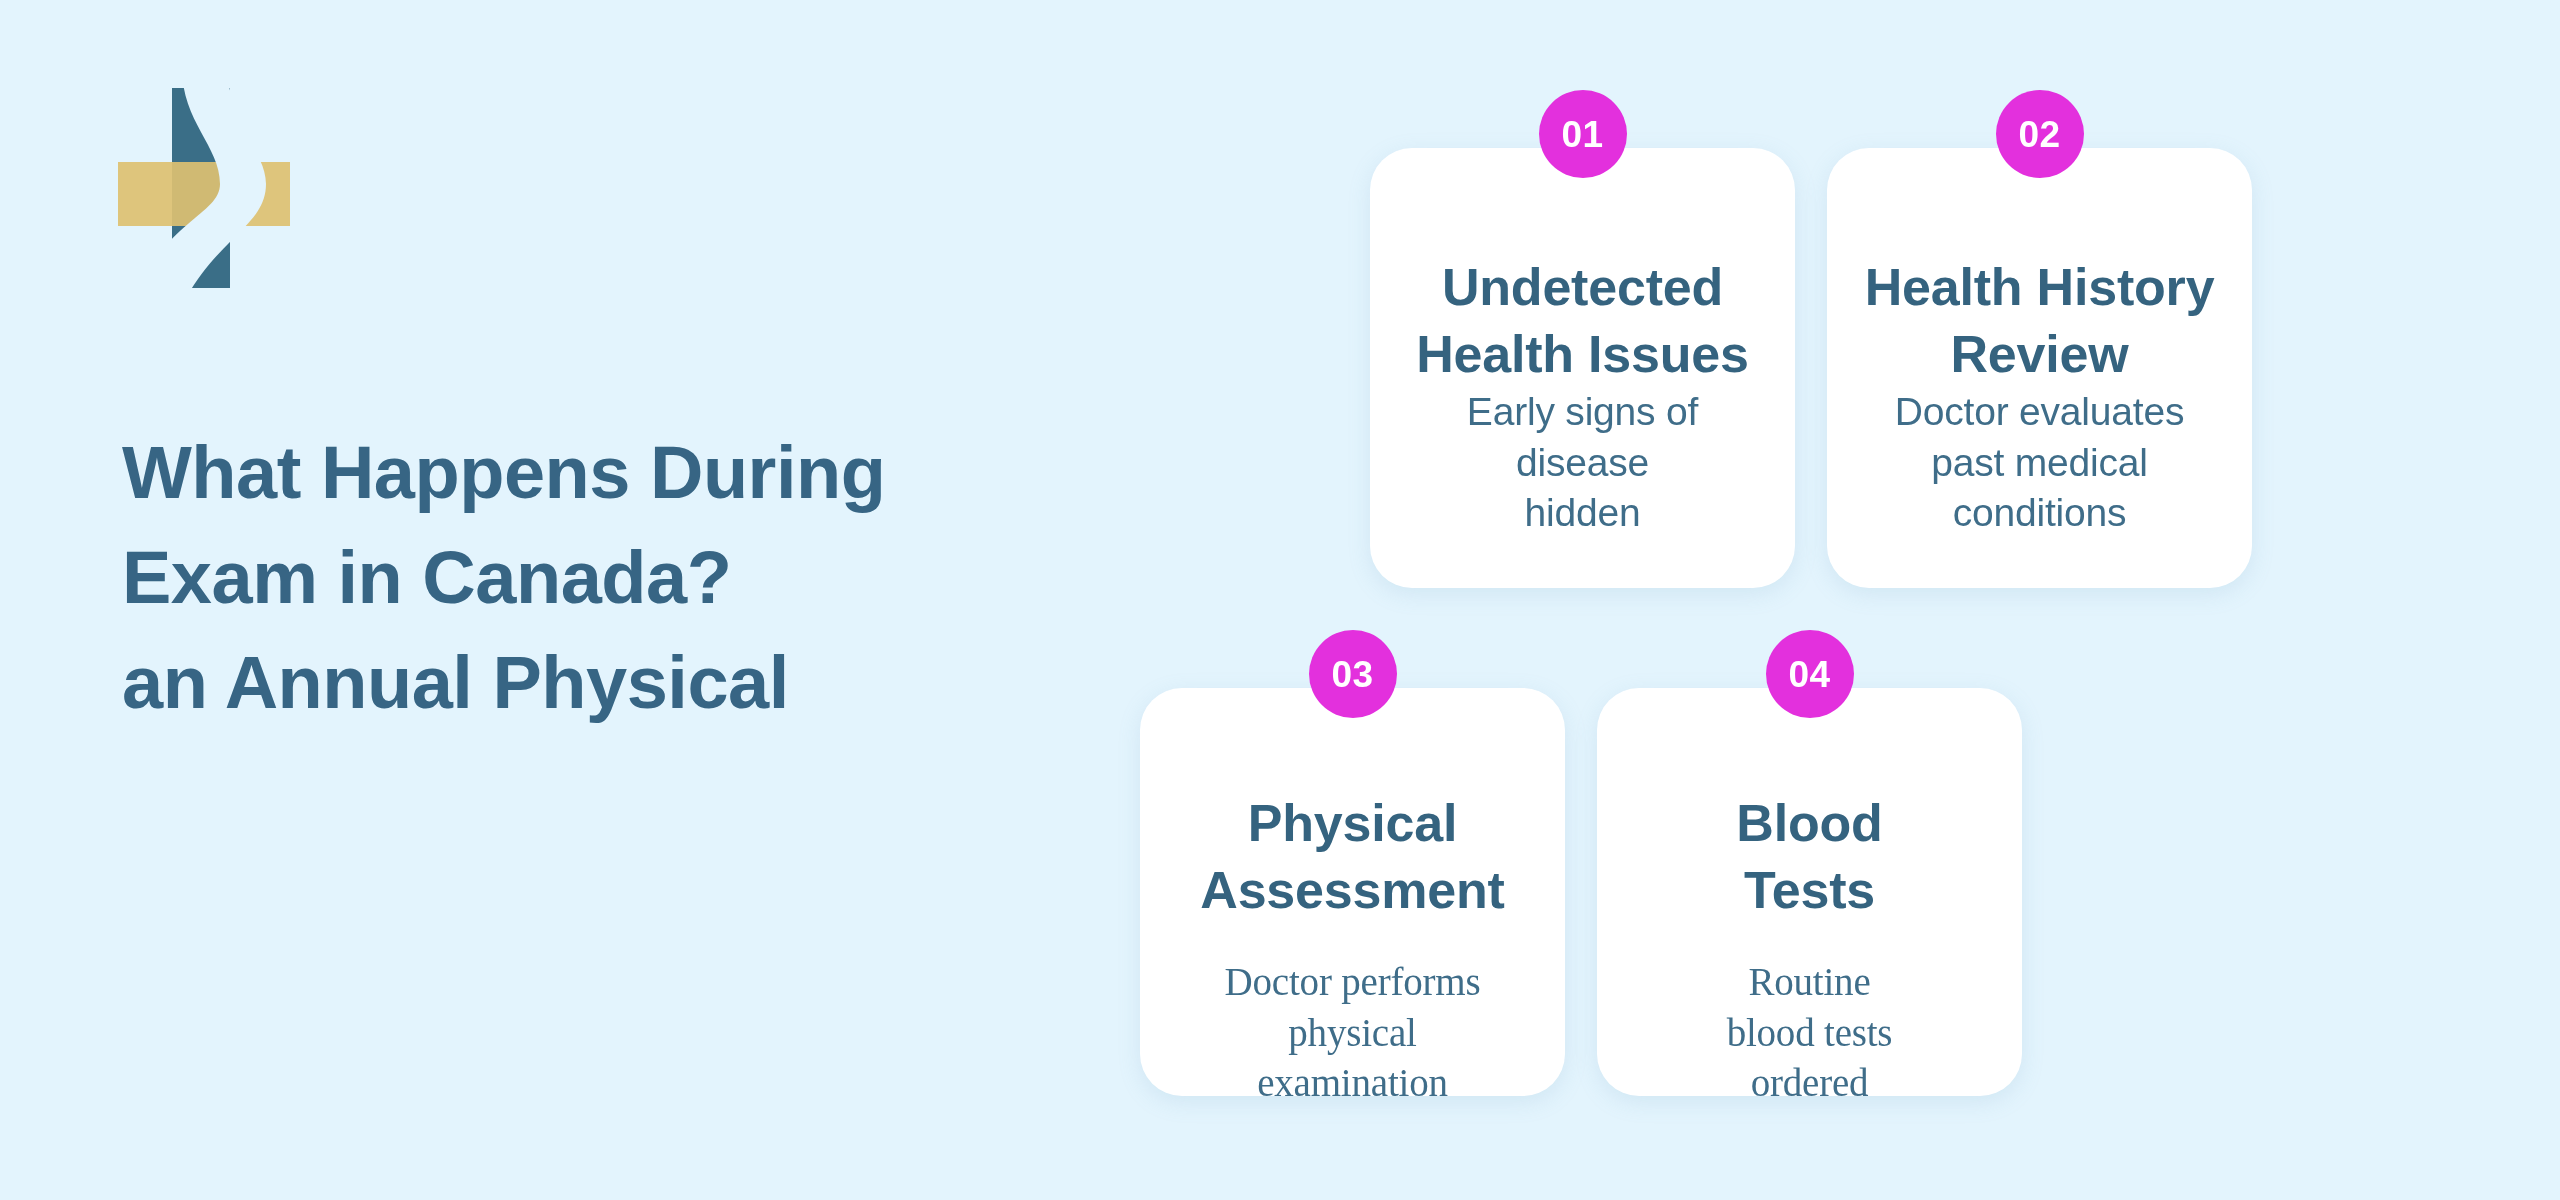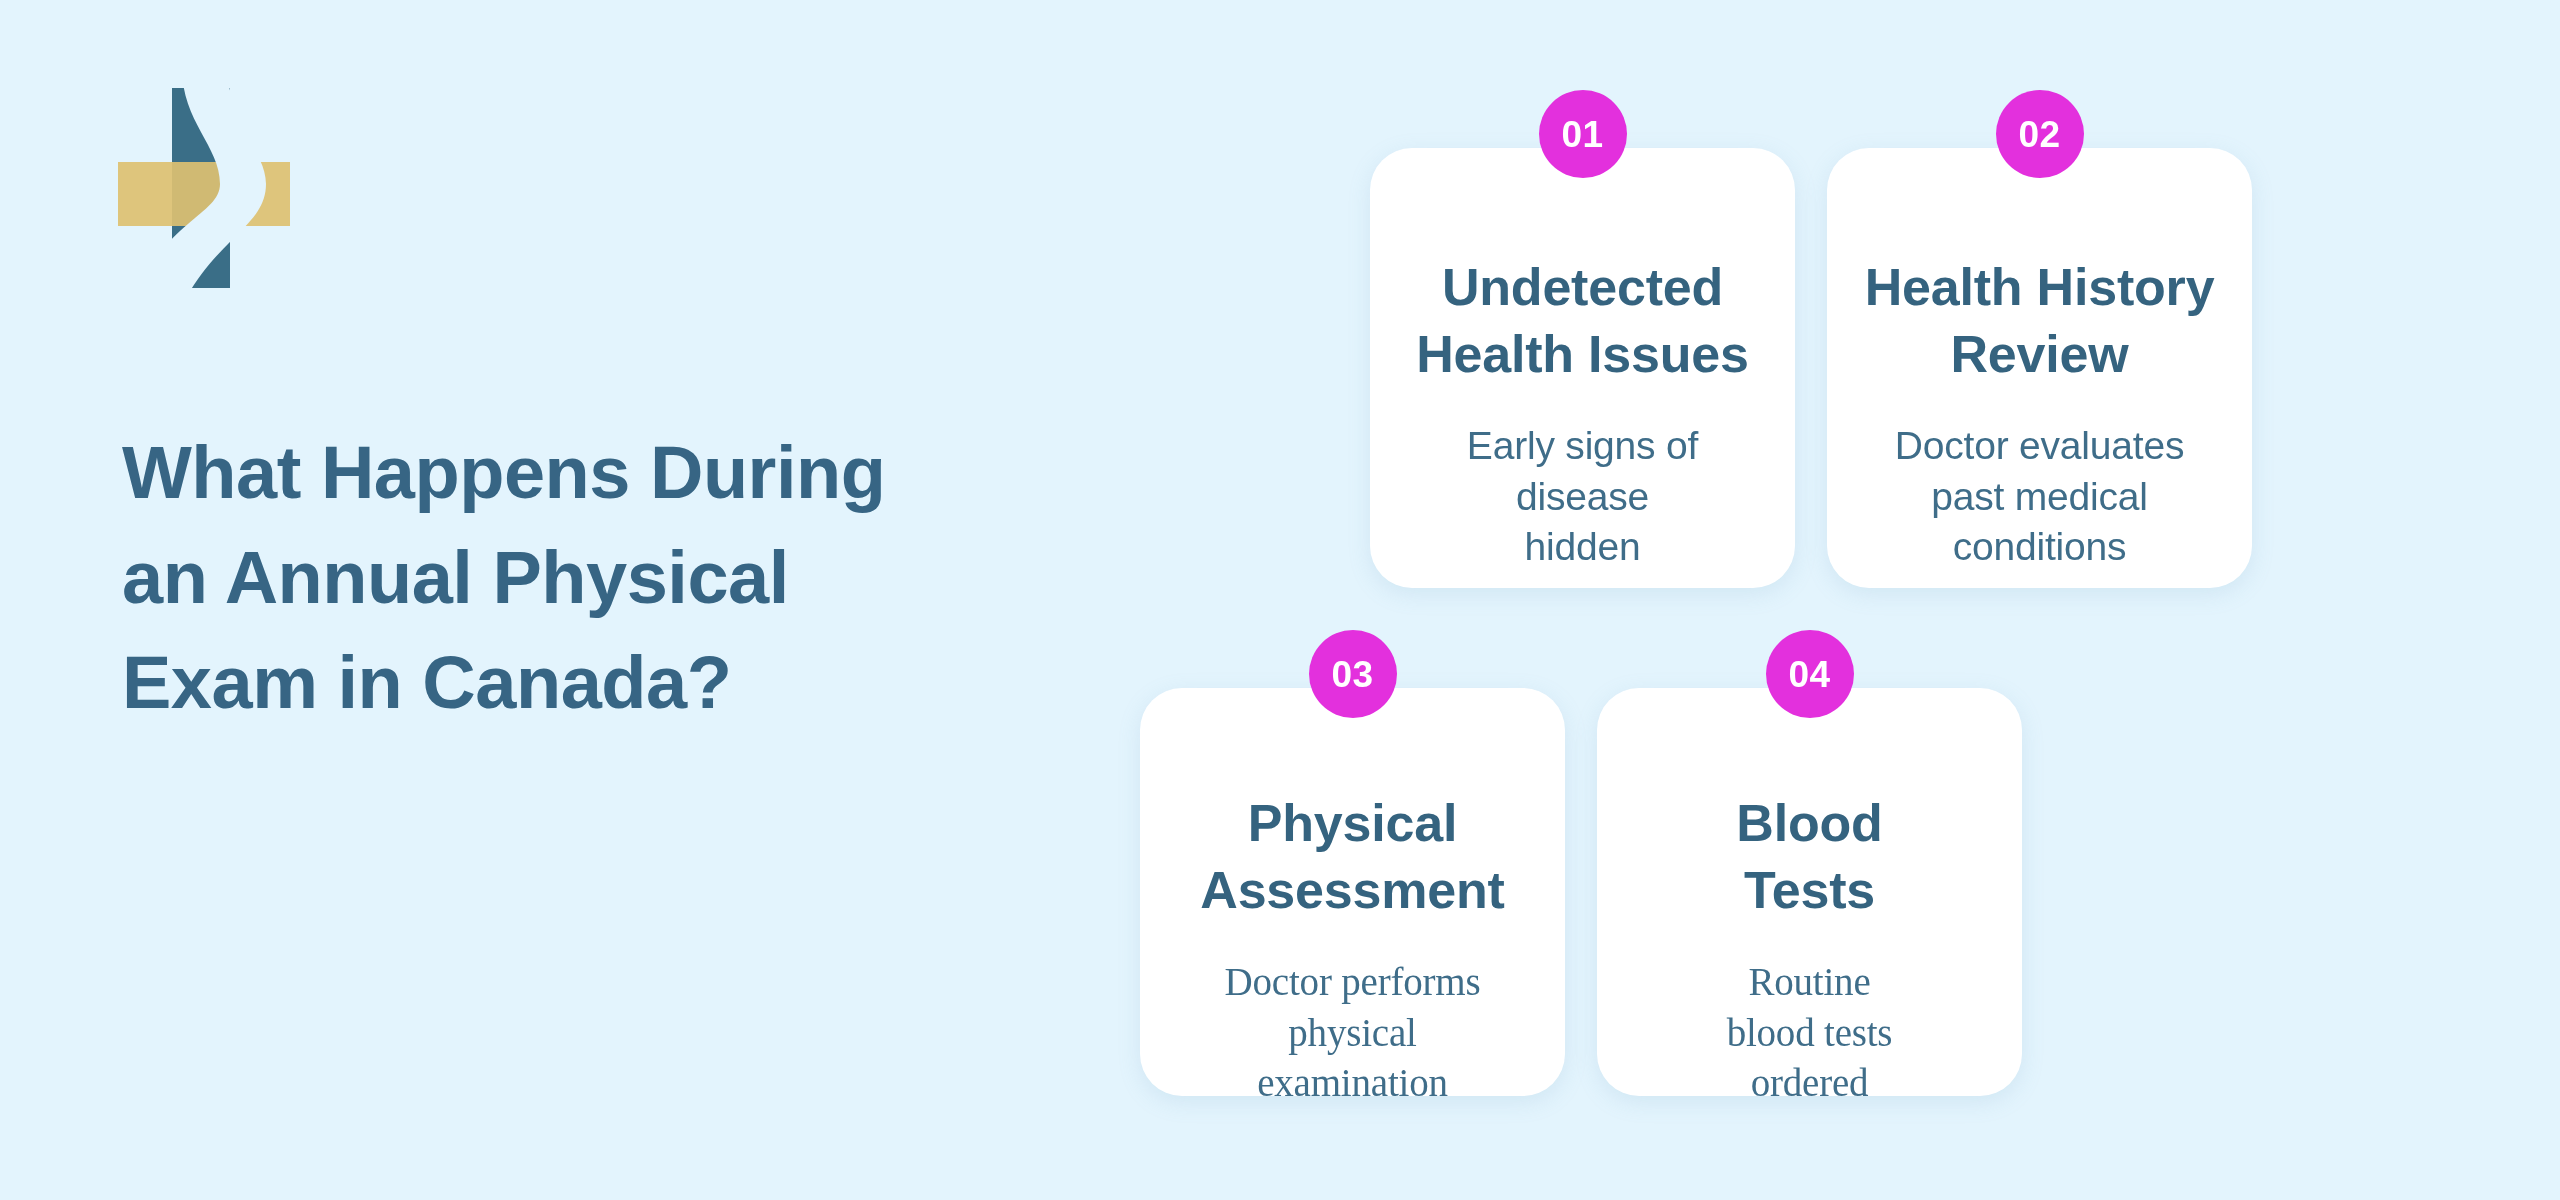--- a/index.html
+++ b/index.html
@@ -137,21 +137,21 @@
   .card-desc {
     margin: 0;
     color: #3f6d89;
     font-family: "Liberation Sans", sans-serif;
     font-size: 39px;
     font-weight: 400;
     line-height: 1.30;
     text-align: center;
     letter-spacing: -0.2px;
   }
-  .row-top .card-desc { margin-top: 34px; }
+  .row-top .card-desc { }
   .row-bottom .card-desc { margin-top: 34px; font-family: Liberation Serif, serif; }
 </style>
 </head>
 <body>
 
 <div class="page">
 
   <div class="left-col">
 
     <div class="brand-logo">
@@ -172,22 +172,22 @@
         </defs>
         <g mask="url(#swoosh-mask)">
           <rect x="54" y="0" width="58" height="200" fill="#3a6e87"></rect>
           <rect x="0" y="74" width="172" height="64" fill="#ddc071" opacity="0.92"></rect>
         </g>
       </svg>
     </div>
 
     <h1 class="headline">
       <span class="headline-line">What Happens During</span>
+      <span class="headline-line">Exam in Canada?</span>
       <span class="headline-line">an Annual Physical</span>
-      <span class="headline-line">Exam in Canada?</span>
     </h1>
 
   </div>
 
   <div class="cards-area">
 
     <div class="card-row row-top">
 
       <div class="step-card">
         <div class="step-badge">01</div>

